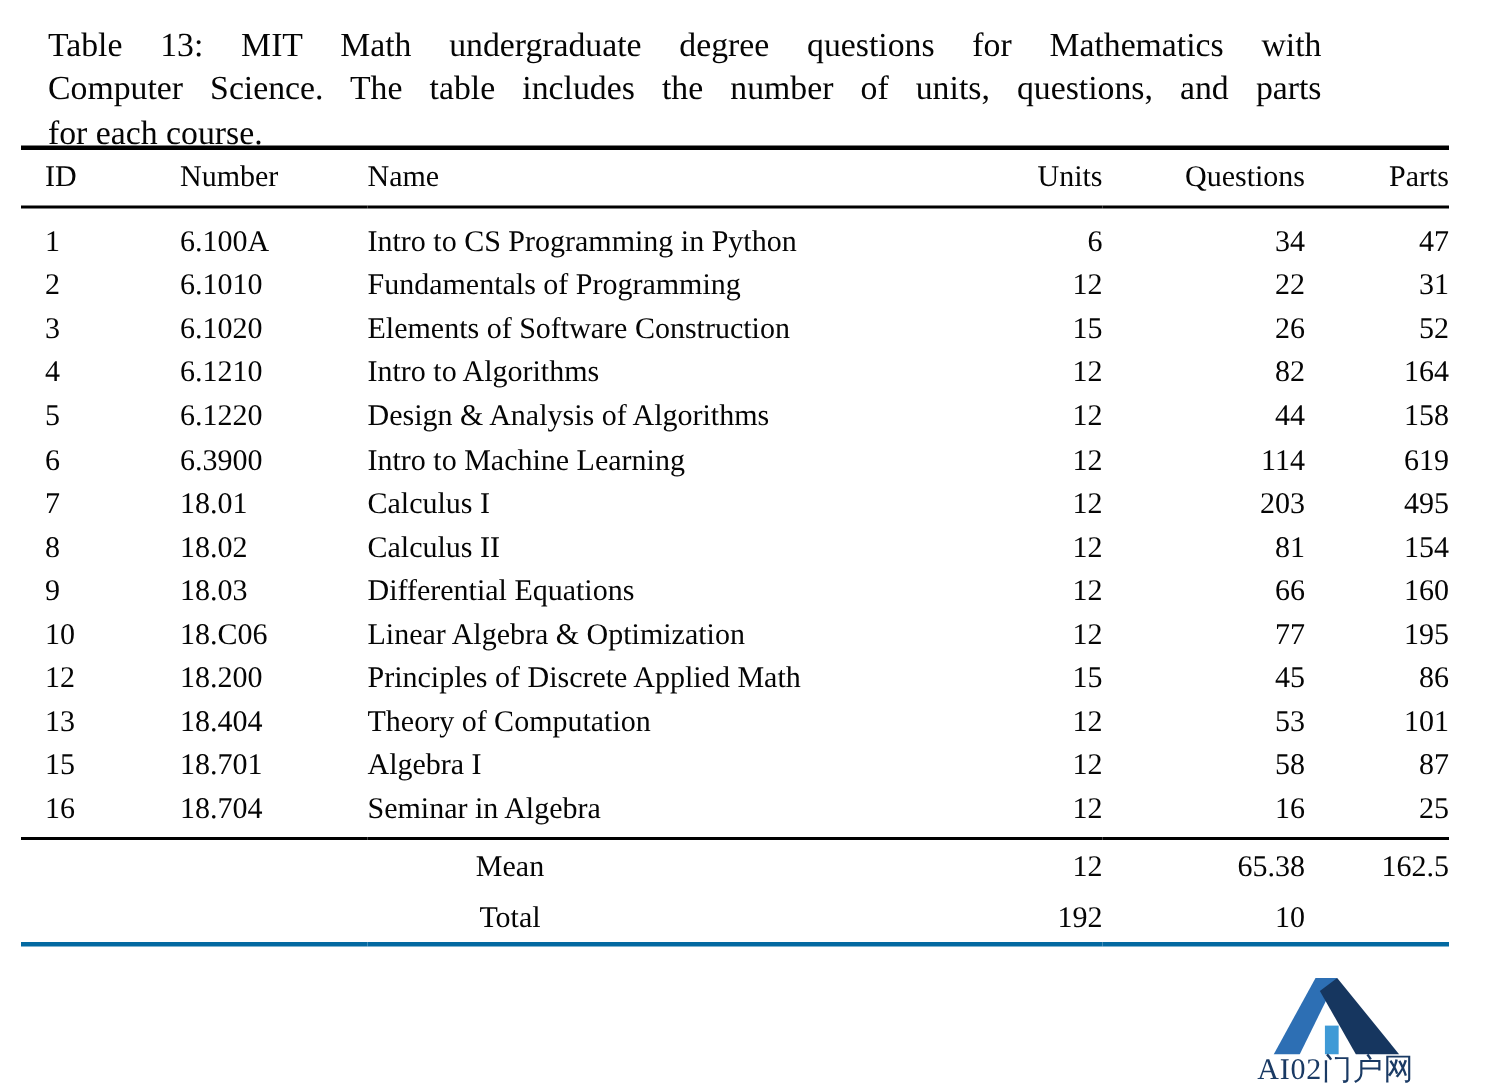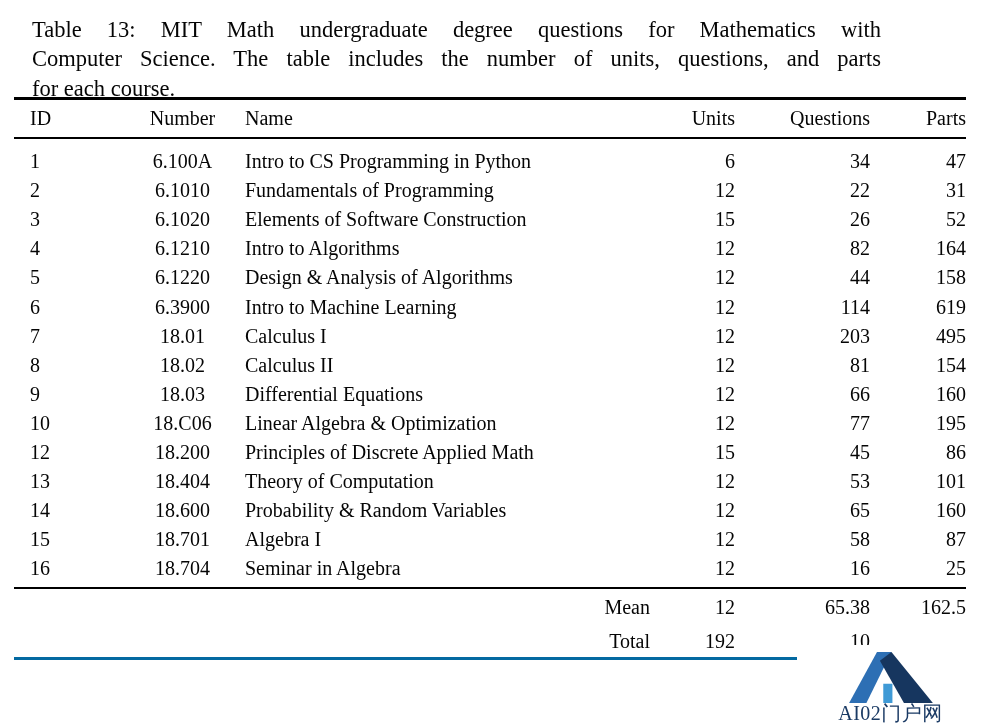--- a/index.html
+++ b/index.html
@@ -55,33 +55,33 @@
   col.c-parts     { width: 96px;  }
 
   thead tr { height: 38px; }
   th {
     font-weight: 400;
     vertical-align: middle;
     border-bottom: 2px solid #000;
     padding: 0;
   }
   .col-id     { text-align: left; padding-left: 16px; }
-  .col-number { text-align: center; }
+  .col-number { text-align: left; }
   .col-name   { text-align: left; }
   .col-units, .col-questions, .col-parts { text-align: right; }
 
   tbody::before { content: ""; display: table-row; height: 9px; }
   tbody::after  { content: ""; display: table-row; height: 5px; }
   tbody tr { height: 29.1px; }
   tbody td { padding: 0; vertical-align: middle; }
 
   tfoot td { padding: 0; vertical-align: middle; }
   tfoot tr.mean  td { border-top: 2.5px solid #000; height: 37px; }
   tfoot tr.total td { height: 31px; border-bottom: 3px solid #0369a1; }
-  tfoot .col-label { text-align: right; padding-left: 16px; }
+  tfoot .col-label { text-align: center; padding-left: 16px; }
 
   
   .watermark {
     position: absolute;
     left: 797px;
     top: 645px;
     width: 197px;
     height: 79px;
     background: #ffffff;
     z-index: 5;
@@ -222,28 +222,20 @@
         </tr>
         <tr>
           <td class="col-id">13</td>
           <td class="col-number">18.404</td>
           <td class="col-name">Theory of Computation</td>
           <td class="col-units">12</td>
           <td class="col-questions">53</td>
           <td class="col-parts">101</td>
         </tr>
         <tr>
-          <td class="col-id">14</td>
-          <td class="col-number">18.600</td>
-          <td class="col-name">Probability &amp; Random Variables</td>
-          <td class="col-units">12</td>
-          <td class="col-questions">65</td>
-          <td class="col-parts">160</td>
-        </tr>
-        <tr>
           <td class="col-id">15</td>
           <td class="col-number">18.701</td>
           <td class="col-name">Algebra I</td>
           <td class="col-units">12</td>
           <td class="col-questions">58</td>
           <td class="col-parts">87</td>
         </tr>
         <tr>
           <td class="col-id">16</td>
           <td class="col-number">18.704</td>

